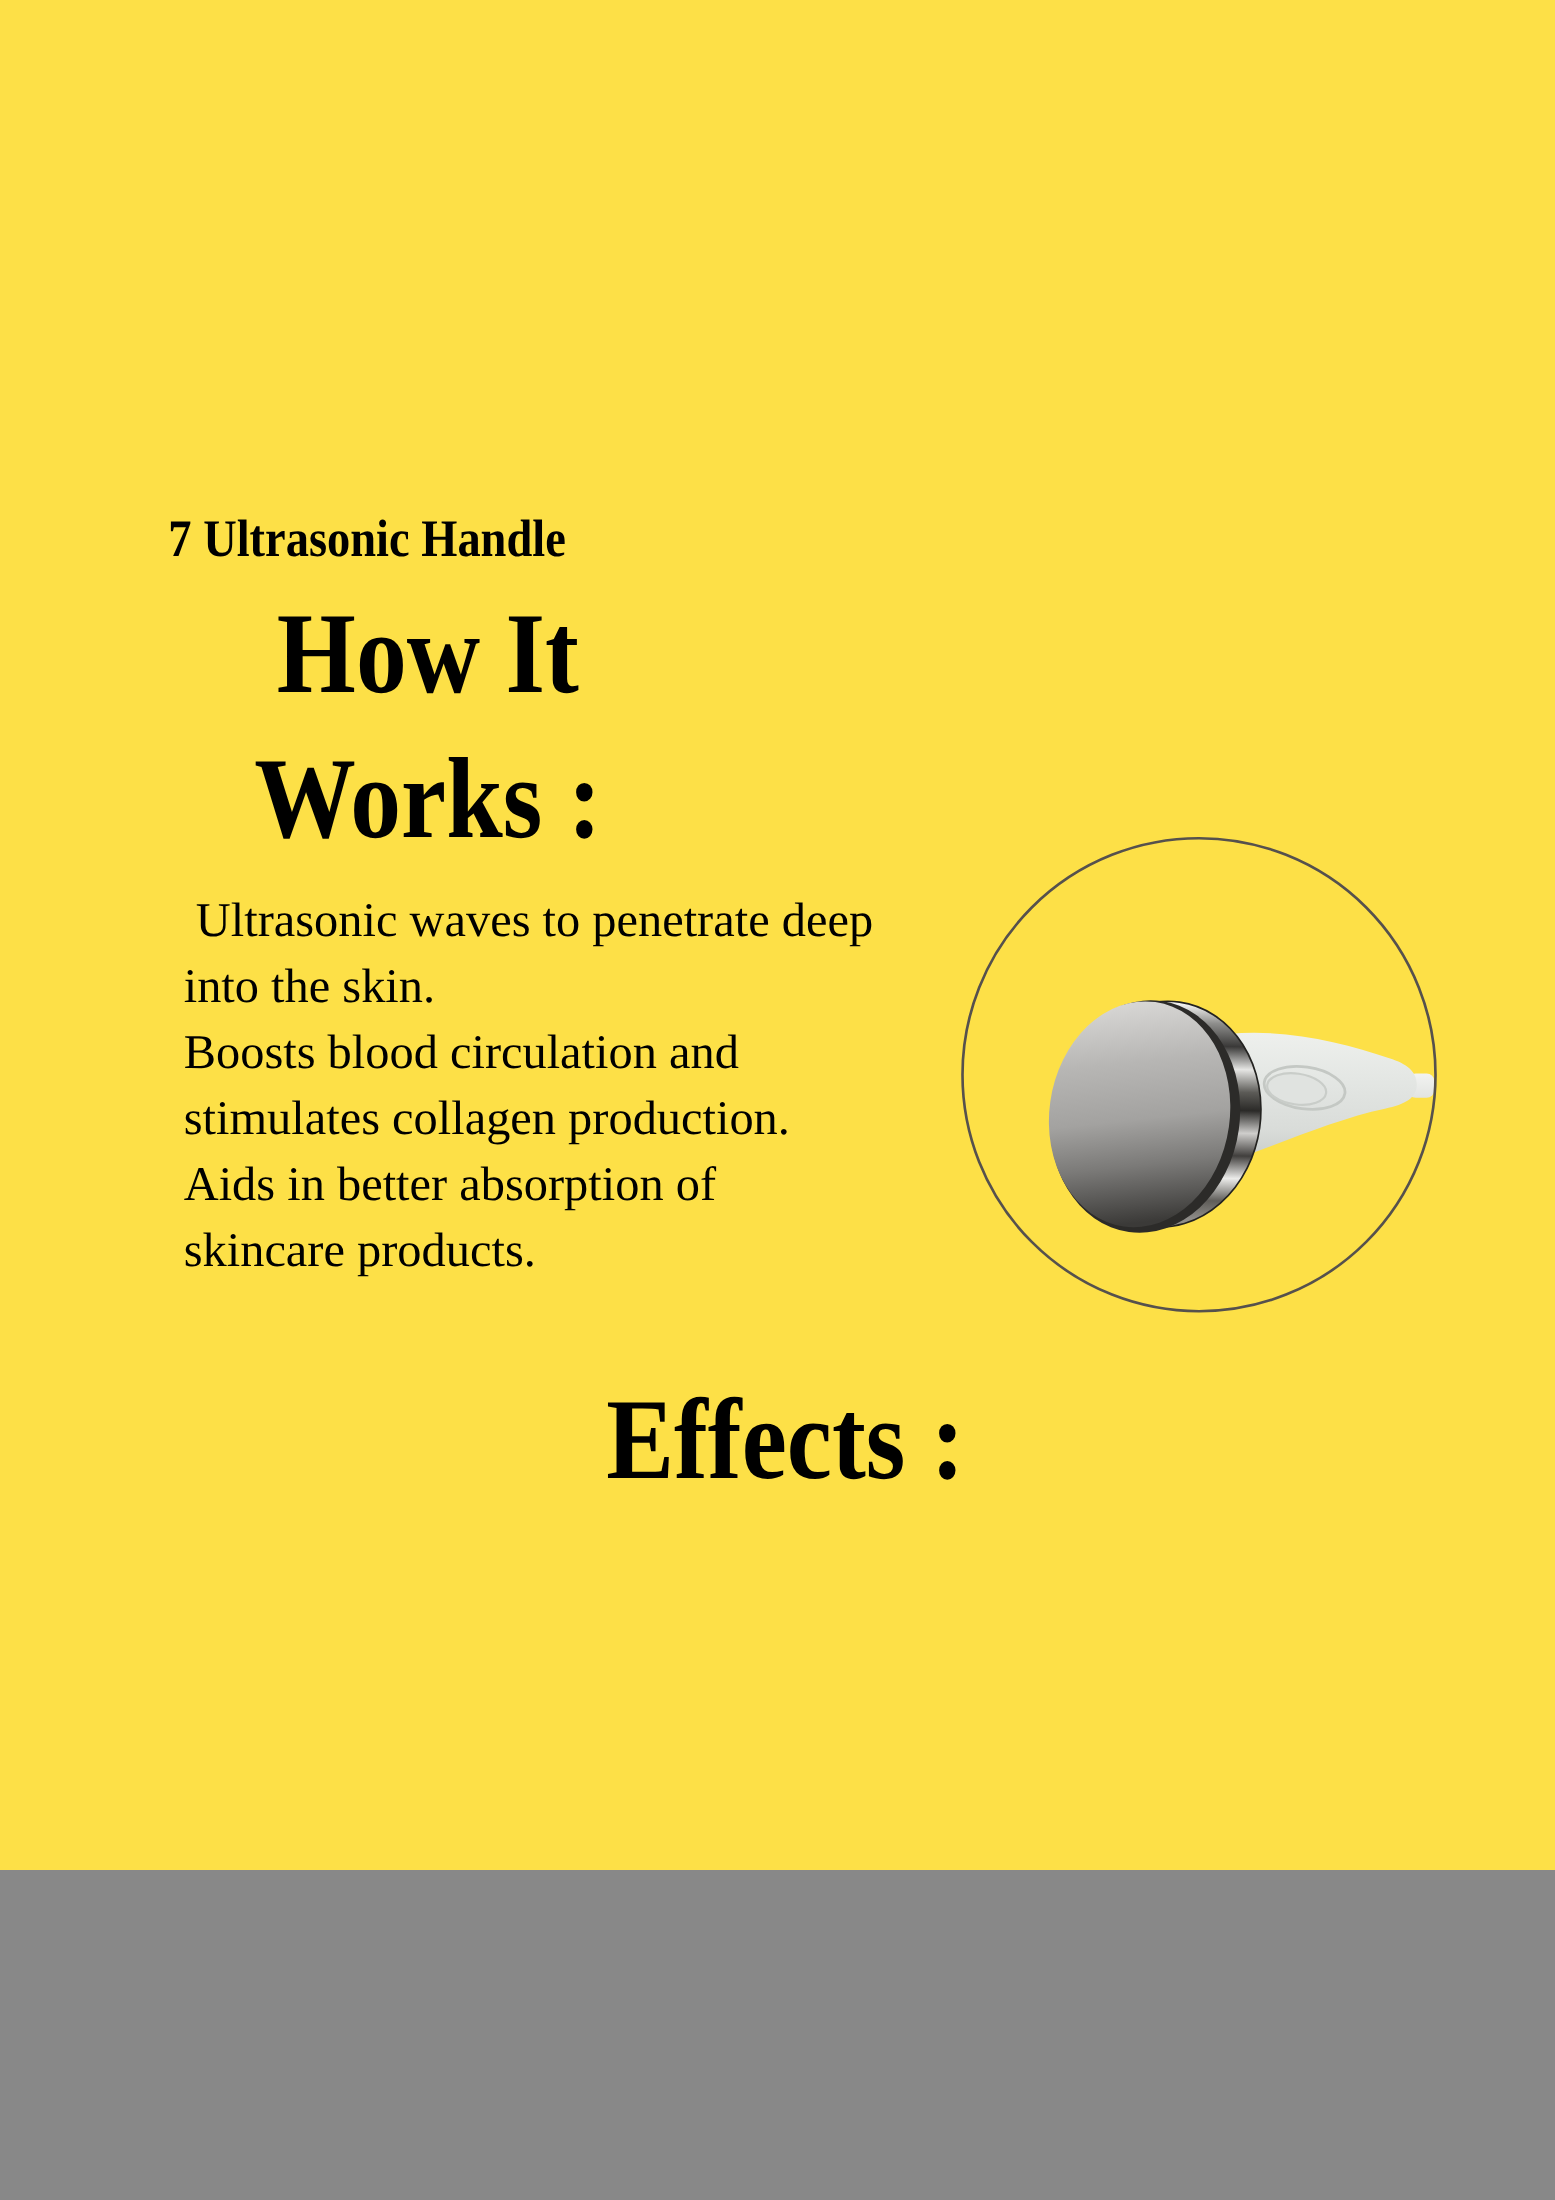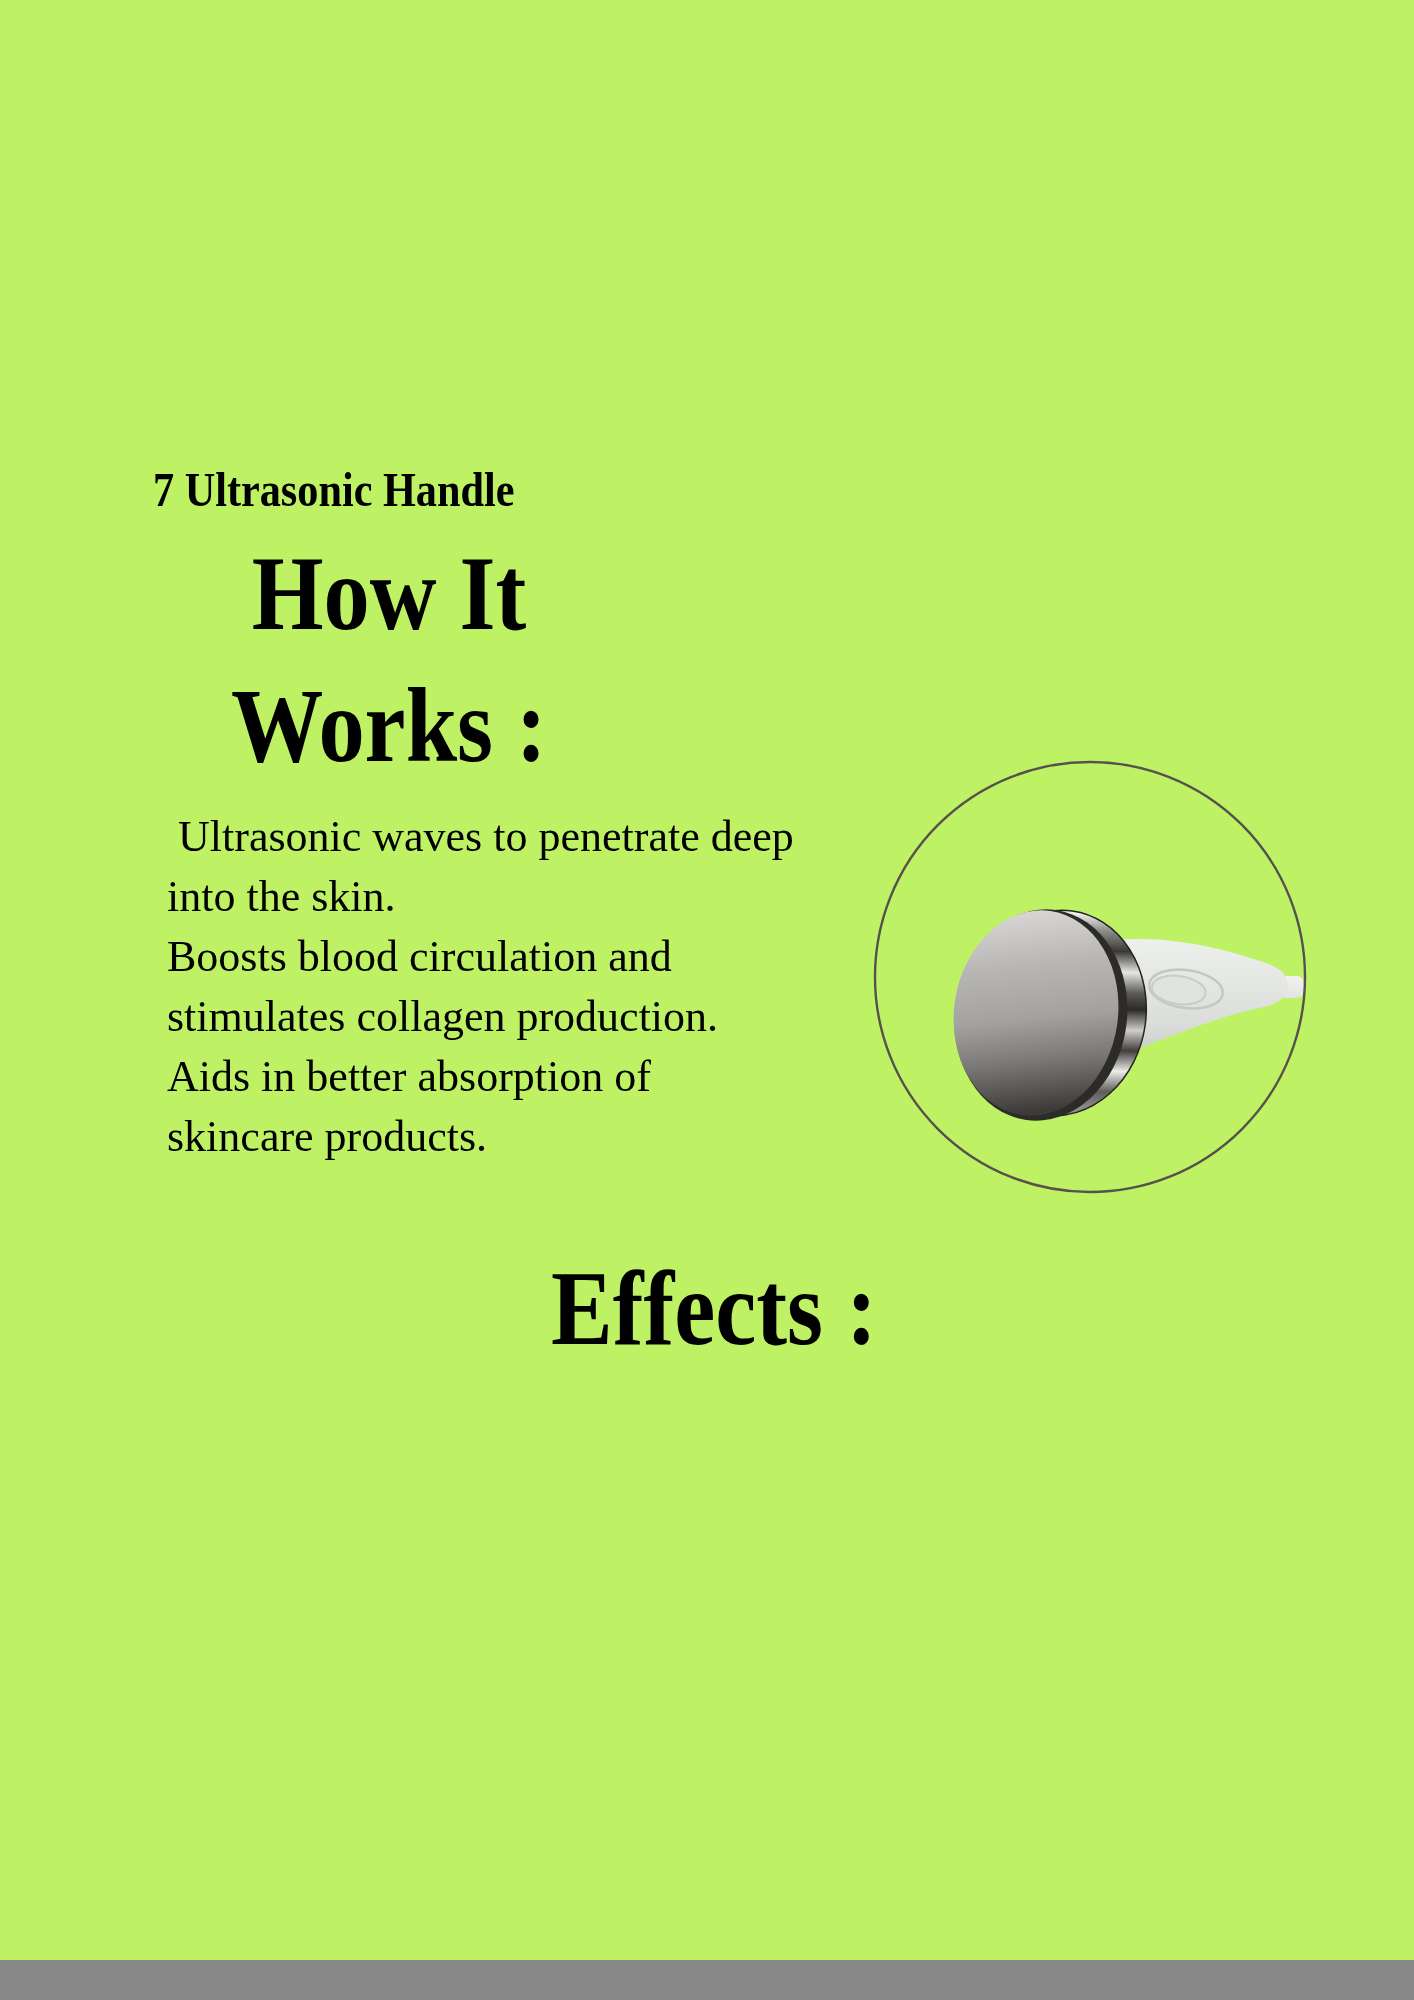--- a/index.html
+++ b/index.html
@@ -1,19 +1,19 @@
 <!DOCTYPE html>
 <html><head>
 <meta charset="utf-8">
 <style>
   html,body{margin:0;padding:0;background:#888;}
   .page{
     position:relative;
-    width:1414px;height:1960px;
-    background:#bef264;
+    width:1414px;height:1700px;
+    background:#fde047;
     margin:0 auto;
     overflow:hidden;
     font-family:"Liberation Serif","DejaVu Serif",serif;
     color:#000000;
   }
   .section-title{
     position:absolute;left:153px;top:462px;
     font-size:48px;font-weight:bold;line-height:1.15;
     transform:scaleX(0.88);transform-origin:left center;
     white-space:pre;

